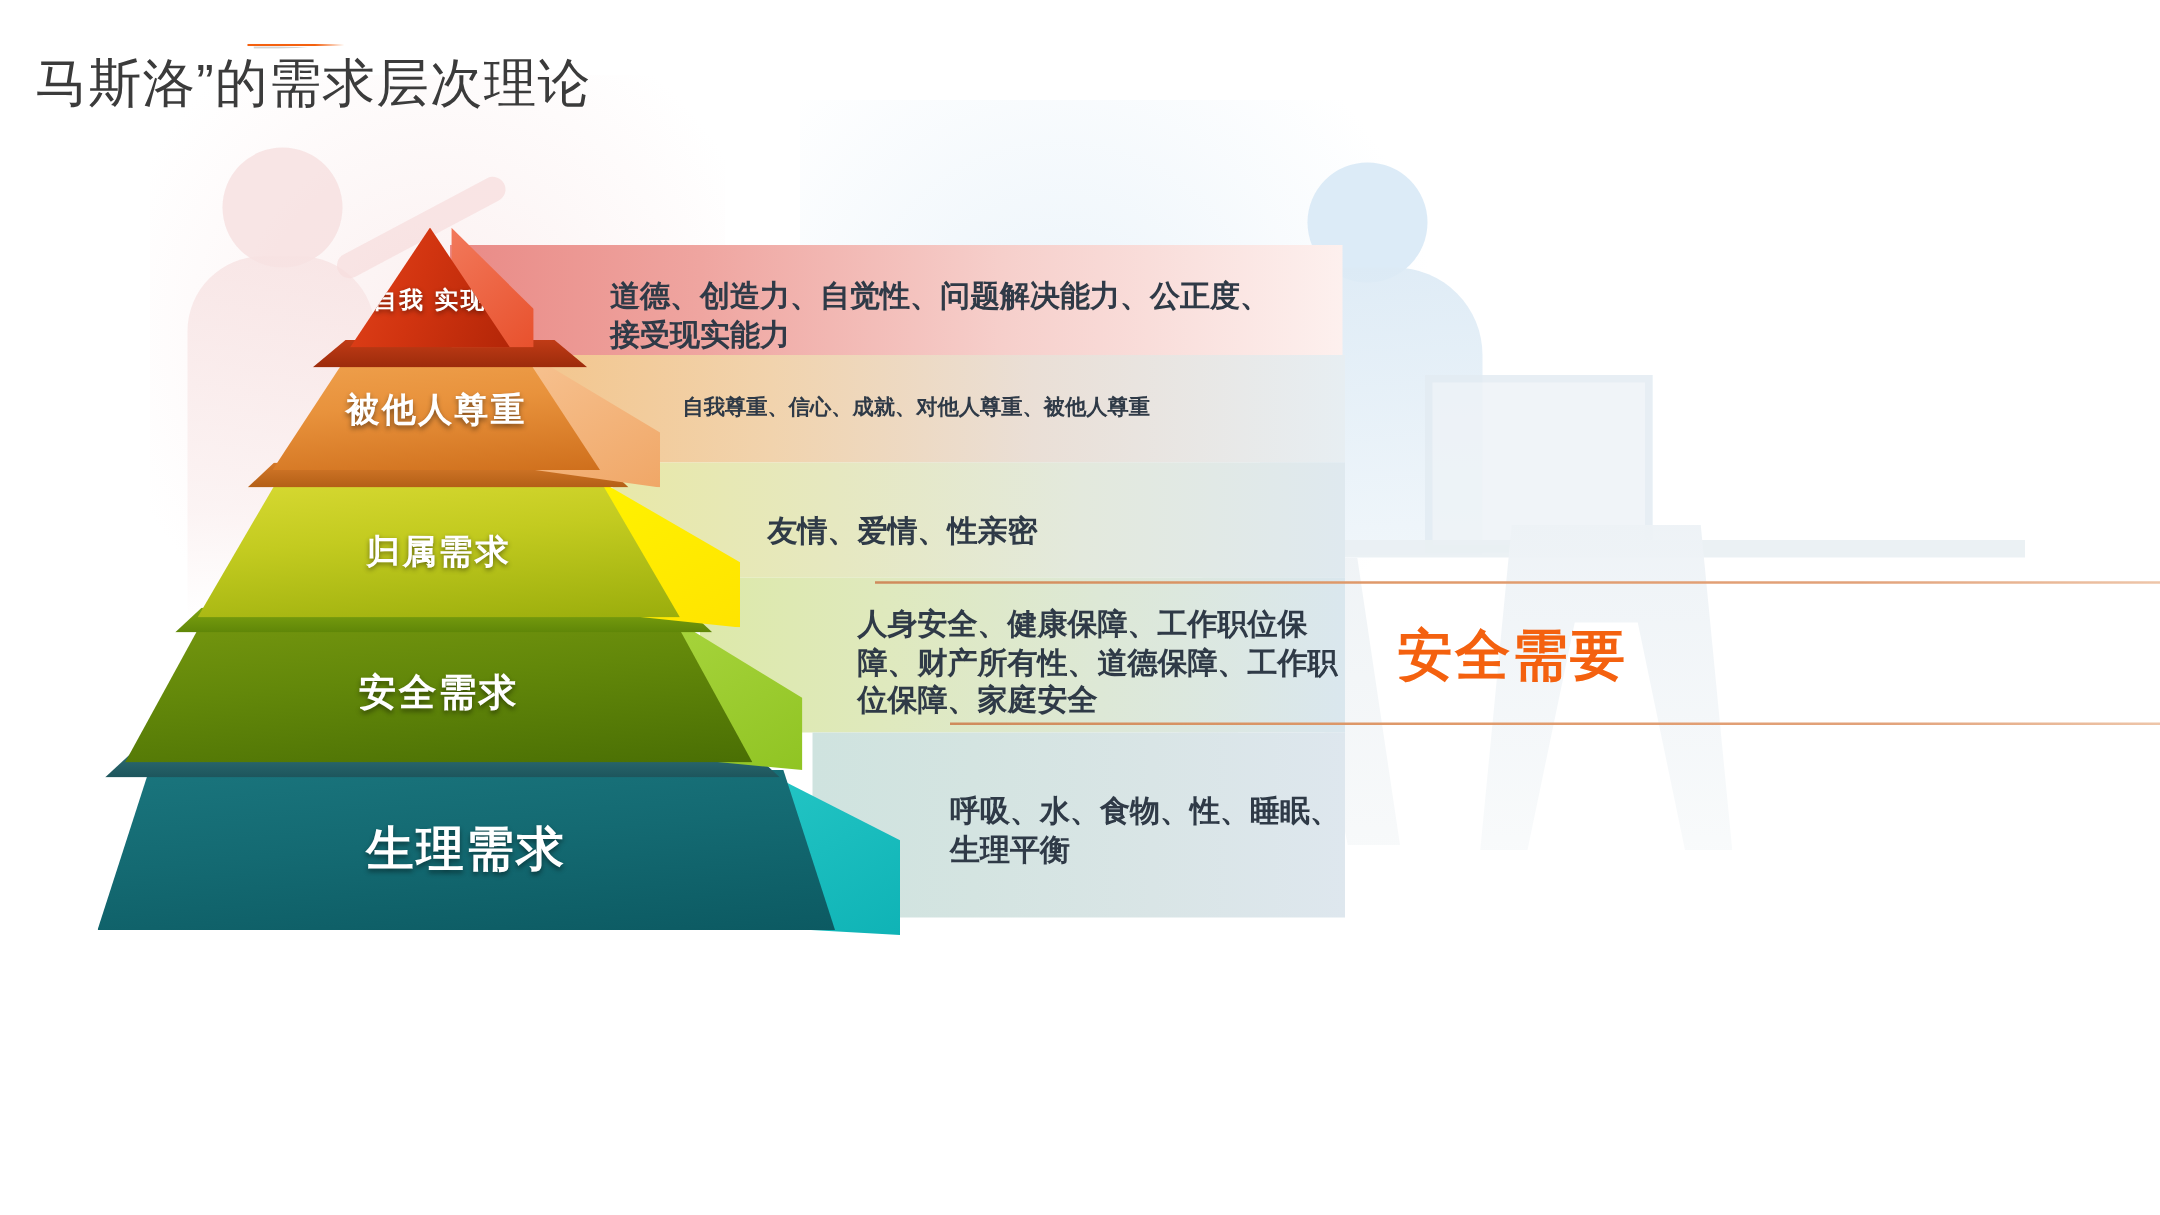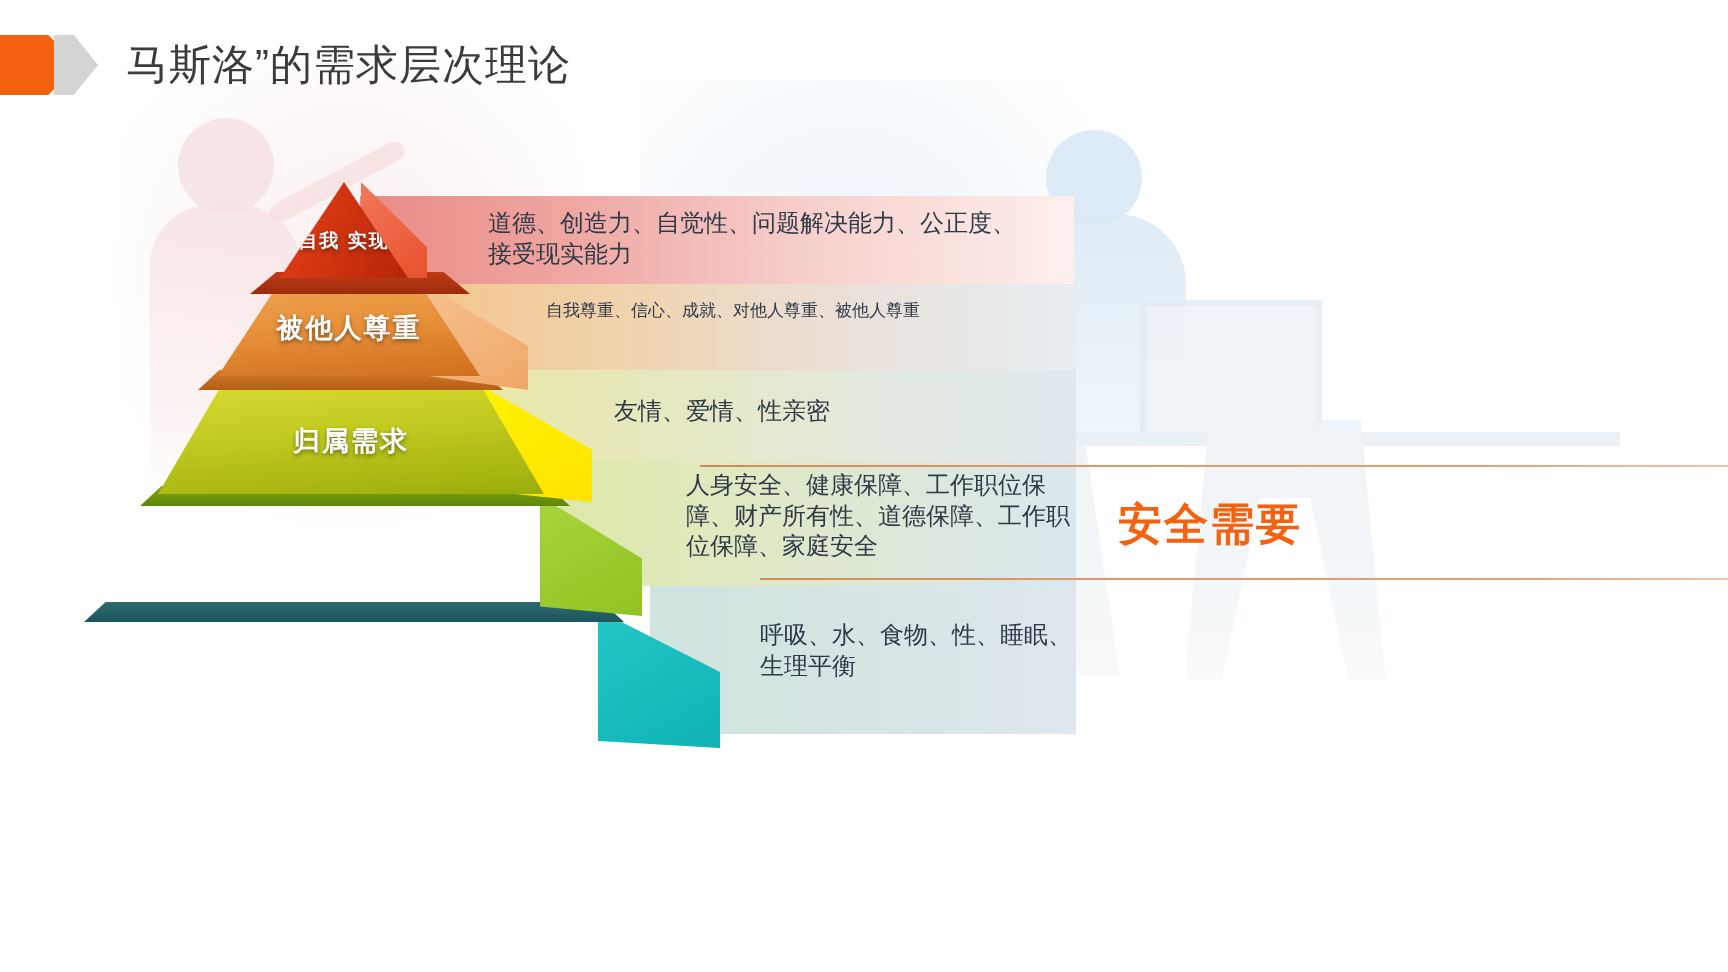--- a/index.html
+++ b/index.html
@@ -26,31 +26,31 @@
   .bg-chair1{position:absolute;left:930px;top:446px;width:190px;height:230px;
       background:linear-gradient(180deg,#eff3f6,#f7f9fa);clip-path:polygon(18% 0,82% 0,100% 100%,78% 100%,60% 28%,40% 28%,22% 100%,0 100%);opacity:.95;}
   .bg-chair2{position:absolute;left:1180px;top:420px;width:210px;height:260px;
       background:linear-gradient(180deg,#edf2f6,#f8fafb);clip-path:polygon(14% 0,86% 0,98% 100%,80% 100%,62% 30%,38% 30%,20% 100%,2% 100%);opacity:.95;}
   .bg-soft{position:absolute;left:640px;top:80px;width:520px;height:500px;
       background:radial-gradient(circle at 40% 40%,rgba(218,234,246,.55),rgba(255,255,255,0) 70%);}
   .bg-soft2{position:absolute;left:120px;top:60px;width:460px;height:520px;
       background:radial-gradient(circle at 50% 40%,rgba(247,225,225,.5),rgba(255,255,255,0) 70%);}
 
   
-  #title-bar{position:absolute;left:0;top:35px;height:60px;display:flex;align-items:center;}
+  #title-bar{position:absolute;left:0;top:35px;height:60px;display:flex;align-items:center;flex-direction:column;}
   .arrow-orange{width:78px;height:60px;background:#f4610f;
       clip-path:polygon(0 0,62% 0,100% 50%,62% 100%,0 100%);}
   .arrow-gray{width:44px;height:60px;background:#d4d4d4;margin-left:-24px;
       clip-path:polygon(0 0,45% 0,100% 50%,45% 100%,0 100%);}
   #title-text{margin-left:28px;font-size:42px;color:#3b3b3b;letter-spacing:1px;
       font-family:"Liberation Sans","DejaVu Sans",sans-serif;white-space:nowrap;}
 
   
   .band{position:absolute;}
-  .band-txt{position:absolute;font-weight:normal;color:#2f3a47;line-height:1.28;white-space:pre-line;}
+  .band-txt{position:absolute;font-weight:bold;color:#2f3a47;line-height:1.28;white-space:pre-line;margin-top:15px;}
 
   #band1{left:360px;top:196px;width:714px;height:88px;
       background:linear-gradient(90deg,#e98a86 0%,#efa5a0 28%,#f6cfcb 62%,#fdf0ee 100%);}
   #band1-txt{left:488px;top:208px;width:548px;font-size:24px;}
 
   #band2{left:420px;top:284px;width:656px;height:86px;
       background:linear-gradient(90deg,#f3c58c 0%,#f1d3ad 30%,#eadfd6 62%,#e7eef2 100%);}
   #band2-txt{left:546px;top:300px;width:500px;font-size:17px;}
 
   #band3{left:490px;top:370px;width:586px;height:92px;
@@ -175,23 +175,33 @@
 <div class="band" id="band5"></div>
 <div class="band-txt" id="band5-txt">呼吸、水、食物、性、睡眠、生理平衡</div>
 
 <div class="rule" id="rule-top"></div>
 <div class="rule" id="rule-bot"></div>
 <div id="highlight-label">安全需要</div>
 
 <div id="pyramid">
 
   <div id="t1side"></div>
+  <div class="tier" id="t1">
+    <div class="face">
+      <span class="label">生理需求</span>
+    </div>
+  </div>
 
   <div id="t2base"></div>
   <div id="t2side"></div>
+  <div class="tier" id="t2">
+    <div class="face">
+      <span class="label">安全需求</span>
+    </div>
+  </div>
 
   <div id="t3base"></div>
   <div id="t3side"></div>
   <div class="tier" id="t3">
     <div class="face">
       <span class="label">归属需求</span>
     </div>
   </div>
 
   <div id="t4base"></div>

